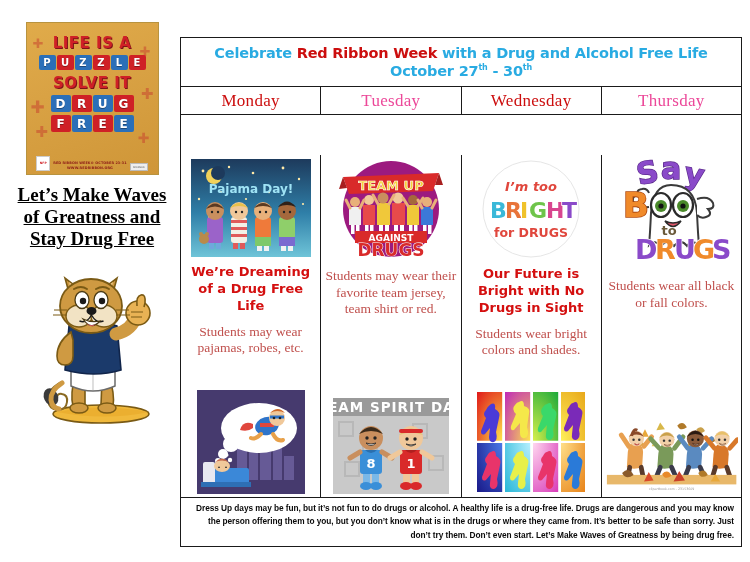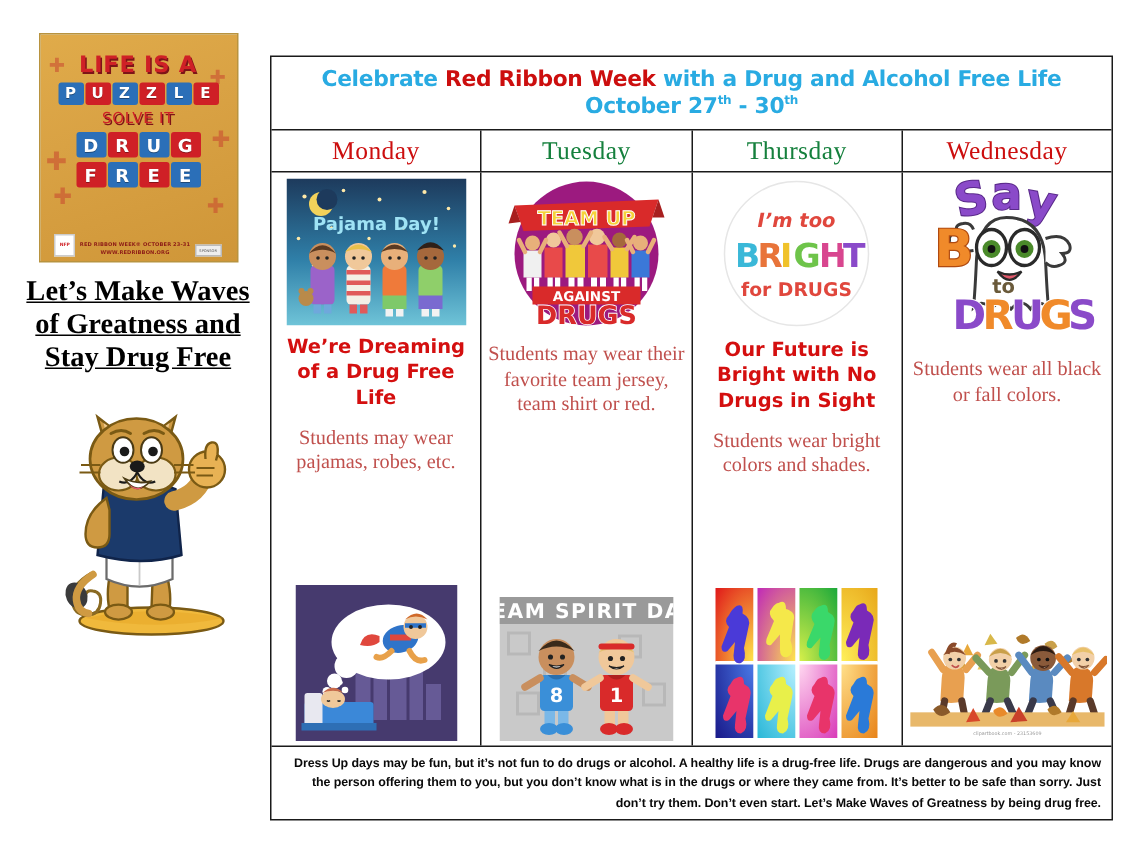--- a/index.html
+++ b/index.html
@@ -35,21 +35,21 @@
   }
   .pz-row { display:flex; gap:1px; margin-top:3px; position:relative; z-index:3;}
   .pz-tile {
     width:17px; height:15px; display:flex; align-items:center; justify-content:center;
     font-family:"DejaVu Sans", sans-serif; font-weight:bold; font-size:10px; color:#fff;
     border-radius:2px; text-shadow:0 1px 0 rgba(0,0,0,.35);
   }
   .pz-tile.b { background:#2b6fb8; }
   .pz-tile.r { background:#cf2026; }
   .pz-line3 {
-    font-family:"DejaVu Sans", sans-serif; font-weight:normal; font-size:10px;
+    font-family:"DejaVu Sans", sans-serif; font-weight:bold; font-size:15px;
     color:#cf2026; letter-spacing:.5px; text-shadow:1px 1px 0 #7d1418;
     margin-top:4px; position:relative; z-index:3;
   }
   .pz-tile.big { width:20px; height:17px; font-size:12px; }
   .poster-foot {
     position:absolute; bottom:3px; left:0; width:100%;
     display:flex; align-items:flex-end; justify-content:center; gap:3px;
   }
   .pf-txt { text-align:center; }
   .pf-l1, .pf-l2 {
@@ -104,23 +104,23 @@
 
   .head-row { display:flex; border-bottom:1.5px solid #1a1a1a; height:28px; }
   .head-cell {
     flex:1; display:flex; align-items:center; justify-content:center;
     border-right:1.5px solid #1a1a1a;
     font-family:"Liberation Serif", serif; font-weight:normal;
     font-size:17px; letter-spacing:.3px;
   }
   .head-cell:last-child { border-right:none; }
   .h-red  { color:#cc0e0e; }
-  .h-blue { color:#15803d; }
-
-  .body-row { display:flex; flex:1; border-bottom:1.5px solid #1a1a1a; }
+  .h-blue { color:#ec4899; }
+
+  .body-row { display:flex; flex:1; border-bottom:1.5px solid #1a1a1a;margin-top:40px; }
   .day-cell {
     flex:1; border-right:1.5px solid #1a1a1a;
     display:flex; flex-direction:column; align-items:center;
     padding:4px 3px 2px;
     overflow:hidden;
   }
   .day-cell:last-child { border-right:none; }
 
   .art-top { width:100%; display:flex; justify-content:center; }
   .headline {
@@ -259,22 +259,22 @@
         <span class="t-blue">Celebrate </span><span class="t-red">Red Ribbon Week</span><span class="t-blue"> with a Drug and Alcohol Free Life</span>
       </div>
       <div class="title-l2 t-blue">
         <span>October 27</span><sup>th</sup><span> - 30</span><sup>th</sup>
       </div>
     </div>
 
     <div class="head-row">
       <div class="head-cell h-red">Monday</div>
       <div class="head-cell h-blue">Tuesday</div>
+      <div class="head-cell h-red">Wednesday</div>
       <div class="head-cell h-blue">Thursday</div>
-      <div class="head-cell h-red">Wednesday</div>
     </div>
 
     <div class="body-row">
 
       <div class="day-cell">
         <div class="art-top">
           <svg width="120" height="98" viewBox="0 0 120 98">
             <defs>
               <linearGradient id="nightsky" x1="0" y1="0" x2="0" y2="1">
                 <stop offset="0" stop-color="#1d3a5c"></stop>

